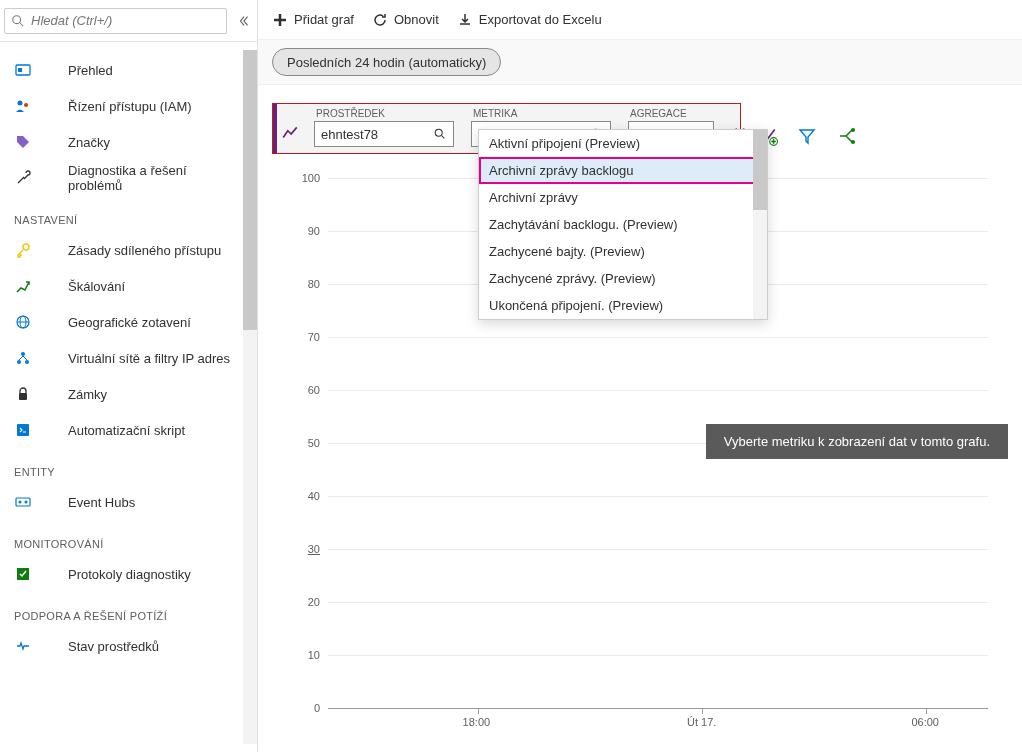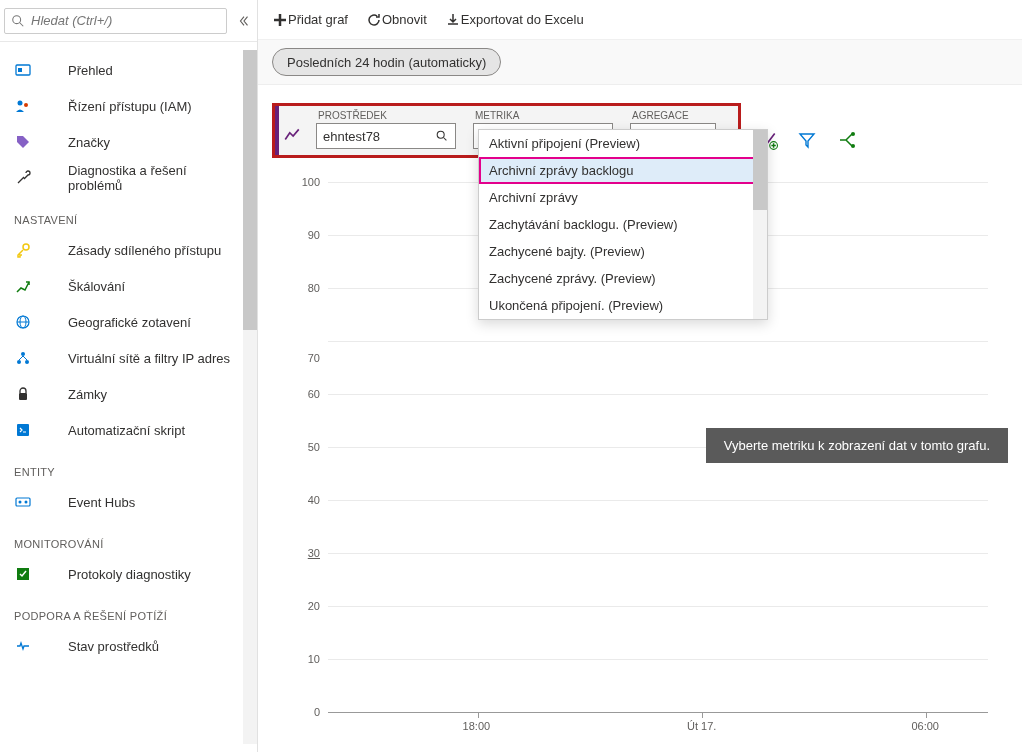--- a/index.html
+++ b/index.html
@@ -11,26 +11,26 @@
 .search-box { flex: 1; display: flex; align-items: center; border: 1px solid #ccc; border-radius: 2px; height: 26px; padding: 0 6px; color: #767676; font-style: italic; }
 .search-box svg { width: 14px; height: 14px; margin-right: 6px; }
 .collapse-btn { margin-left: 8px; width: 18px; height: 18px; display: flex; align-items: center; justify-content: center; color: #605e5c; cursor: pointer; }
 .nav { padding-top: 10px; overflow-y: hidden; flex: 1; }
 .nav-item { display: flex; align-items: center; height: 36px; padding: 0 14px; cursor: pointer; gap: 24px; }
 .nav-item.selected { border: 2px solid #e3008c; background: #f3f2f1; }
 .nav-item .ico { width: 18px; height: 18px; margin-right: 12px; flex-shrink: 0; display: flex; align-items: center; justify-content: center; }
 .nav-section { padding: 18px 14px 6px; font-size: 11px; color: #605e5c; text-transform: uppercase; letter-spacing: 0.3px; }
 .main { flex: 1; display: flex; flex-direction: column; background: #fff; }
 .toolbar { display: flex; align-items: center; height: 40px; padding: 0 14px; gap: 18px; border-bottom: 1px solid #f0f0f0; }
-.toolbar-btn { display: flex; align-items: center; cursor: pointer; font-size: 13px; }
+.toolbar-btn { display: flex; align-items: center; gap: 6px; cursor: pointer; font-size: 13px; }
 .toolbar-btn svg { width: 16px; height: 16px; }
 .timerange-row { padding: 8px 14px; background: #f9f9f9; border-bottom: 1px solid #eee; }
 .pill { display: inline-flex; align-items: center; height: 28px; padding: 3px 14px; border: 1px solid #8a8886; border-radius: 14px; background: #e5e5e5; font-size: 13px; cursor: pointer; }
 .metric-area { padding: 18px 14px 0; position: relative; flex: 1; }
-.metric-bar { display: flex; align-items: flex-end; gap: 11px; background: #f4f4f4; border: 3px solid #b91c1c; padding: 4px 6px 6px 4px; position: relative; width: 469px; }
+.metric-bar { display: flex; align-items: flex-end; gap: 11px; background: #f4f4f4; border: 1px solid #b91c1c; padding: 4px 6px 6px 4px; position: relative; width: 469px; }
 .metric-bar::before { content: ''; position: absolute; left: 0; top: 0; bottom: 0; width: 4px; background: #68217a; }
 .metric-icon-inline { width: 28px; height: 28px; display: flex; align-items: center; justify-content: center; margin-left: 4px; margin-right: 4px; }
 .selector { display: flex; flex-direction: column; margin-right: 6px; }
 .selector-label { font-size: 10px; color: #605e5c; text-transform: uppercase; margin-bottom: 2px; padding-left: 2px; }
 .selector-input { display: flex; align-items: center; border: 1px solid #8a8886; background: #fff; height: 26px; padding: 0 6px; width: 140px; font-size: 13px; }
 .selector-input.metric { width: 140px; font-style: italic; color: #767676; }
 .selector-input.agg { width: 86px; color: #a6a6a6; font-style: italic; }
 .selector-input .sp { flex: 1; }
 .selector-input svg { width: 14px; height: 14px; }
 .close-x { width: 28px; height: 28px; display: flex; align-items: center; justify-content: center; cursor: pointer; color: #a4262c; margin-left: 2px; }
@@ -313,21 +313,21 @@
     </div>
 
     <div class="chart">
       <div id="y-axis">
           <div class="y-tick" style="top: -6px;">100</div>
           <div class="grid-line" style="top: 0px;"></div>
           <div class="y-tick" style="top: 47px;">90</div>
           <div class="grid-line" style="top: 53px;"></div>
           <div class="y-tick" style="top: 100px;">80</div>
           <div class="grid-line" style="top: 106px;"></div>
-          <div class="y-tick" style="top: 170px;">70</div>
+          <div class="y-tick" style="top: 153px;">70</div>
           <div class="grid-line" style="top: 159px;"></div>
           <div class="y-tick" style="top: 206px;">60</div>
           <div class="grid-line" style="top: 212px;"></div>
           <div class="y-tick" style="top: 259px;">50</div>
           <div class="grid-line" style="top: 265px;"></div>
           <div class="y-tick" style="top: 312px;">40</div>
           <div class="grid-line" style="top: 318px;"></div>
           <div class="y-tick" style="top: 365px; text-decoration: underline;">30</div>
           <div class="grid-line" style="top: 371px;"></div>
           <div class="y-tick" style="top: 418px;">20</div>

